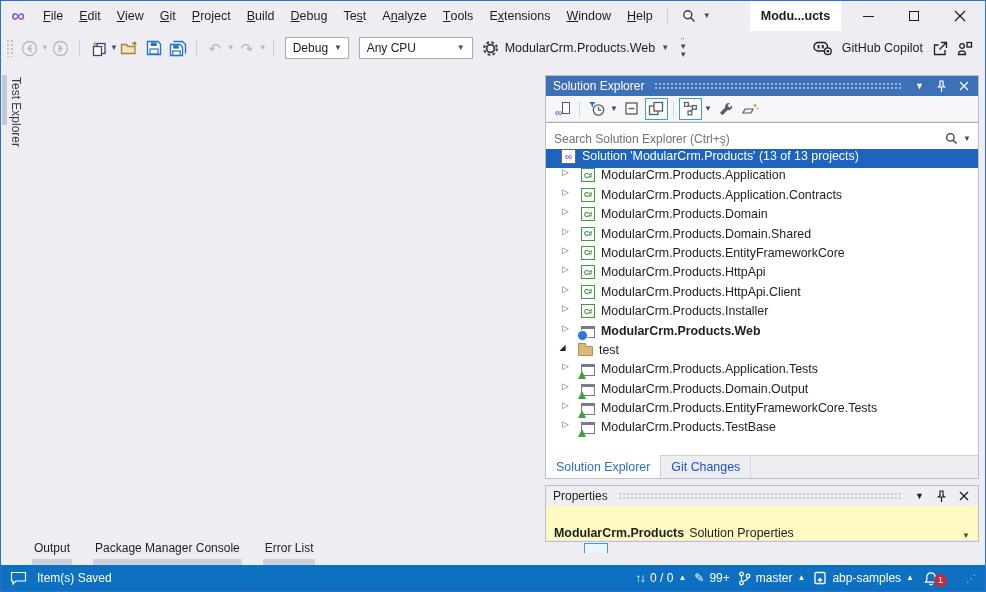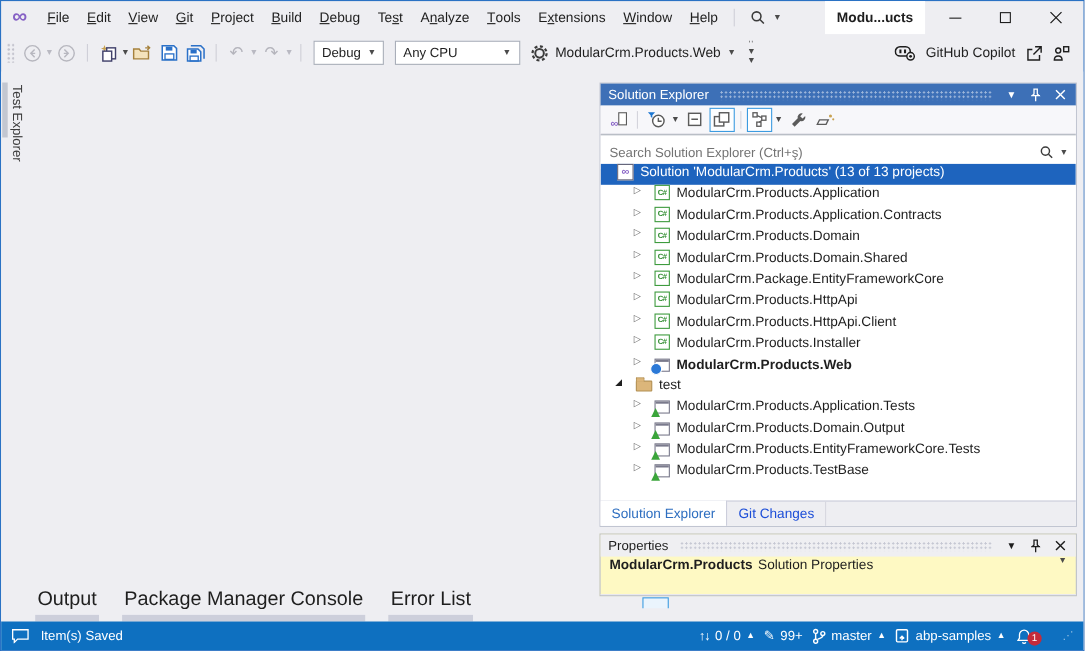--- a/index.html
+++ b/index.html
@@ -36,21 +36,21 @@
   .tb-right{margin-left:auto;display:flex;align-items:center;gap:9px;padding-right:12px;font-size:12.5px}
 
   
   .main{position:absolute;top:64px;left:0;right:0;bottom:26px;background:#EEEEF2}
   .lefttab{position:absolute;left:0;top:6px;width:26px;height:130px}
   .lt-bar{position:absolute;left:1px;top:4px;width:5px;height:50px;background:#C3C7D1}
   .lt-text{position:absolute;left:8px;top:6px;writing-mode:vertical-lr;font-size:12px;color:#3B3B3B;white-space:nowrap}
 
   .bottomtabs{position:absolute;left:31px;bottom:0;display:flex;gap:21px}
   .btab{display:flex;flex-direction:column;gap:4px}
-  .btab .bl{font-size:18px;padding:0 2px;white-space:nowrap}
+  .btab .bl{font-size:12px;padding:0 2px;white-space:nowrap}
   .btab .bbar{height:6px;background:#CDCFDB}
 
   
   .rpanel{position:absolute;left:544px;top:0;width:434px;height:100%}
   .solexp{position:absolute;top:10px;left:0;right:0;height:404px;border:1px solid #BBBFCC;background:#fff}
   .p-hdr{height:20px;display:flex;align-items:center;background:#3D70B7;color:#fff;padding:0 7px;gap:7px}
   .p-hdr .ttl{font-size:12px;white-space:nowrap}
   .p-hdr .dots{flex:1;height:9px;margin:0 3px;background-image:radial-gradient(rgba(255,255,255,.5) .9px,transparent 1.1px);background-size:4px 4px}
   .hic{width:15px;display:flex;align-items:center;justify-content:center;font-size:9px;line-height:1}
   .p-hdr.inactive{background:#EFEFF2;color:#1E1E1E}
@@ -70,21 +70,21 @@
   .trow{height:19.4px;display:flex;align-items:flex-start;font-size:12.4px;white-space:nowrap}
   .trow.sel{background:#1E64BE;color:#fff}
   .trow .tlabel{margin-left:6px}
   .trow .tlabel.b{font-weight:bold}
   .exp{width:15px;flex:0 0 auto;text-align:center;font-size:8.5px;color:#646464;line-height:1}
   .exp.c::before{content:"▷"}
   .exp.o::before{content:"◢";color:#1E1E1E;font-size:8px}
   .ind0{padding-left:15px}
   .ind1{padding-left:9px}
   .ind1 .ic{margin-left:8px}
-  .ind2{padding-left:26px}
+  .ind2{padding-left:12px}
   .ind2 .ic{margin-left:8px}
 
   .ic{position:relative;flex:0 0 auto}
   .ic-sol{width:15px;height:15px;background:#fff;border:1px solid #66667A;display:flex;align-items:center;justify-content:center}
   .ic-sol::before{content:"∞";color:#8661C5;font-size:10px;font-weight:bold;line-height:1}
   .ic-folder{width:15px;height:10px;margin-top:3px;background:#DCB67A;border:1px solid #B28F52;border-radius:1px}
   .ic-folder::before{content:"";position:absolute;top:-4px;left:-1px;width:6px;height:3px;background:#DCB67A;border:1px solid #B28F52;border-bottom:none;border-radius:1px 1px 0 0}
   .ic-cs{width:14px;height:14px;background:#fff;border:1px solid #3E9B3E;display:flex;align-items:center;justify-content:center}
   .ic-cs::before{content:"C#";color:#2E8B2E;font-size:7px;font-weight:bold;letter-spacing:-.5px}
   .ic-win{width:14px;height:12px;margin-top:2px;background:#fff;border:1px solid #7A7A8C}
@@ -92,21 +92,21 @@
   .ic-web::after{content:"";position:absolute;bottom:-4px;left:-5px;width:9px;height:9px;border-radius:50%;background:#2B79D7;border:1px solid #fff}
   .ic-test::after{content:"";position:absolute;bottom:-4px;left:-4px;width:0;height:0;border-left:4px solid transparent;border-right:4px solid transparent;border-bottom:8px solid #3BA53B}
 
   .se-tabs{position:absolute;bottom:0;left:0;right:0;height:23px;display:flex;background:#EEEEF2;border-top:1px solid #CCCEDB;font-size:12.4px}
   .setab{padding:0 10px;display:flex;align-items:center}
   .setab.active{background:#fff;color:#2D6EC0;border-right:1px solid #CCCEDB;margin-top:-1px}
   .setab.idle{color:#1d4ed8;border-right:1px solid #D8D8E0}
 
   
   .props{position:absolute;top:420px;left:0;right:0;height:57px;border:1px solid #BBBFCC;background:#fef9c3}
-  .pr-obj{height:35px;display:flex;align-items:flex-start;padding:0 8px;gap:5px;font-size:12.4px;border-bottom:1px solid #E8E8EE}
+  .pr-obj{height:35px;display:flex;align-items:flex-end;padding:0 8px;gap:5px;font-size:12.4px;border-bottom:1px solid #E8E8EE}
   .pr-obj .on{font-weight:bold}
   .pr-obj .spacer{flex:1}
   .pr-part{height:12px;position:relative;overflow:hidden}
   .pr-part .cutbtn{position:absolute;left:38px;top:2px;width:24px;height:16px;border:1px solid #3C9BE0;background:#EAF4FD}
 
   
   .statusbar{position:absolute;left:0;right:0;bottom:0;height:26px;background:#0E70C0;color:#fff;display:flex;align-items:center;font-size:12px;padding:0 9px}
   .sb-left{display:flex;align-items:center;gap:10px}
   .sb-right{margin-left:auto;display:flex;align-items:center;gap:8px}
   .sb-item{display:flex;align-items:center;gap:5px}
@@ -441,21 +441,21 @@
             <span class="tlabel">ModularCrm.Products.Domain</span>
           </div>
           <div class="trow ind2">
             <span class="exp c"></span>
             <span class="ic ic-cs"></span>
             <span class="tlabel">ModularCrm.Products.Domain.Shared</span>
           </div>
           <div class="trow ind2">
             <span class="exp c"></span>
             <span class="ic ic-cs"></span>
-            <span class="tlabel">ModularCrm.Package.EntityFrameworkCore</span>
+            <span class="tlabel">ModularCrm.Products.EntityFrameworkCore</span>
           </div>
           <div class="trow ind2">
             <span class="exp c"></span>
             <span class="ic ic-cs"></span>
             <span class="tlabel">ModularCrm.Products.HttpApi</span>
           </div>
           <div class="trow ind2">
             <span class="exp c"></span>
             <span class="ic ic-cs"></span>
             <span class="tlabel">ModularCrm.Products.HttpApi.Client</span>

